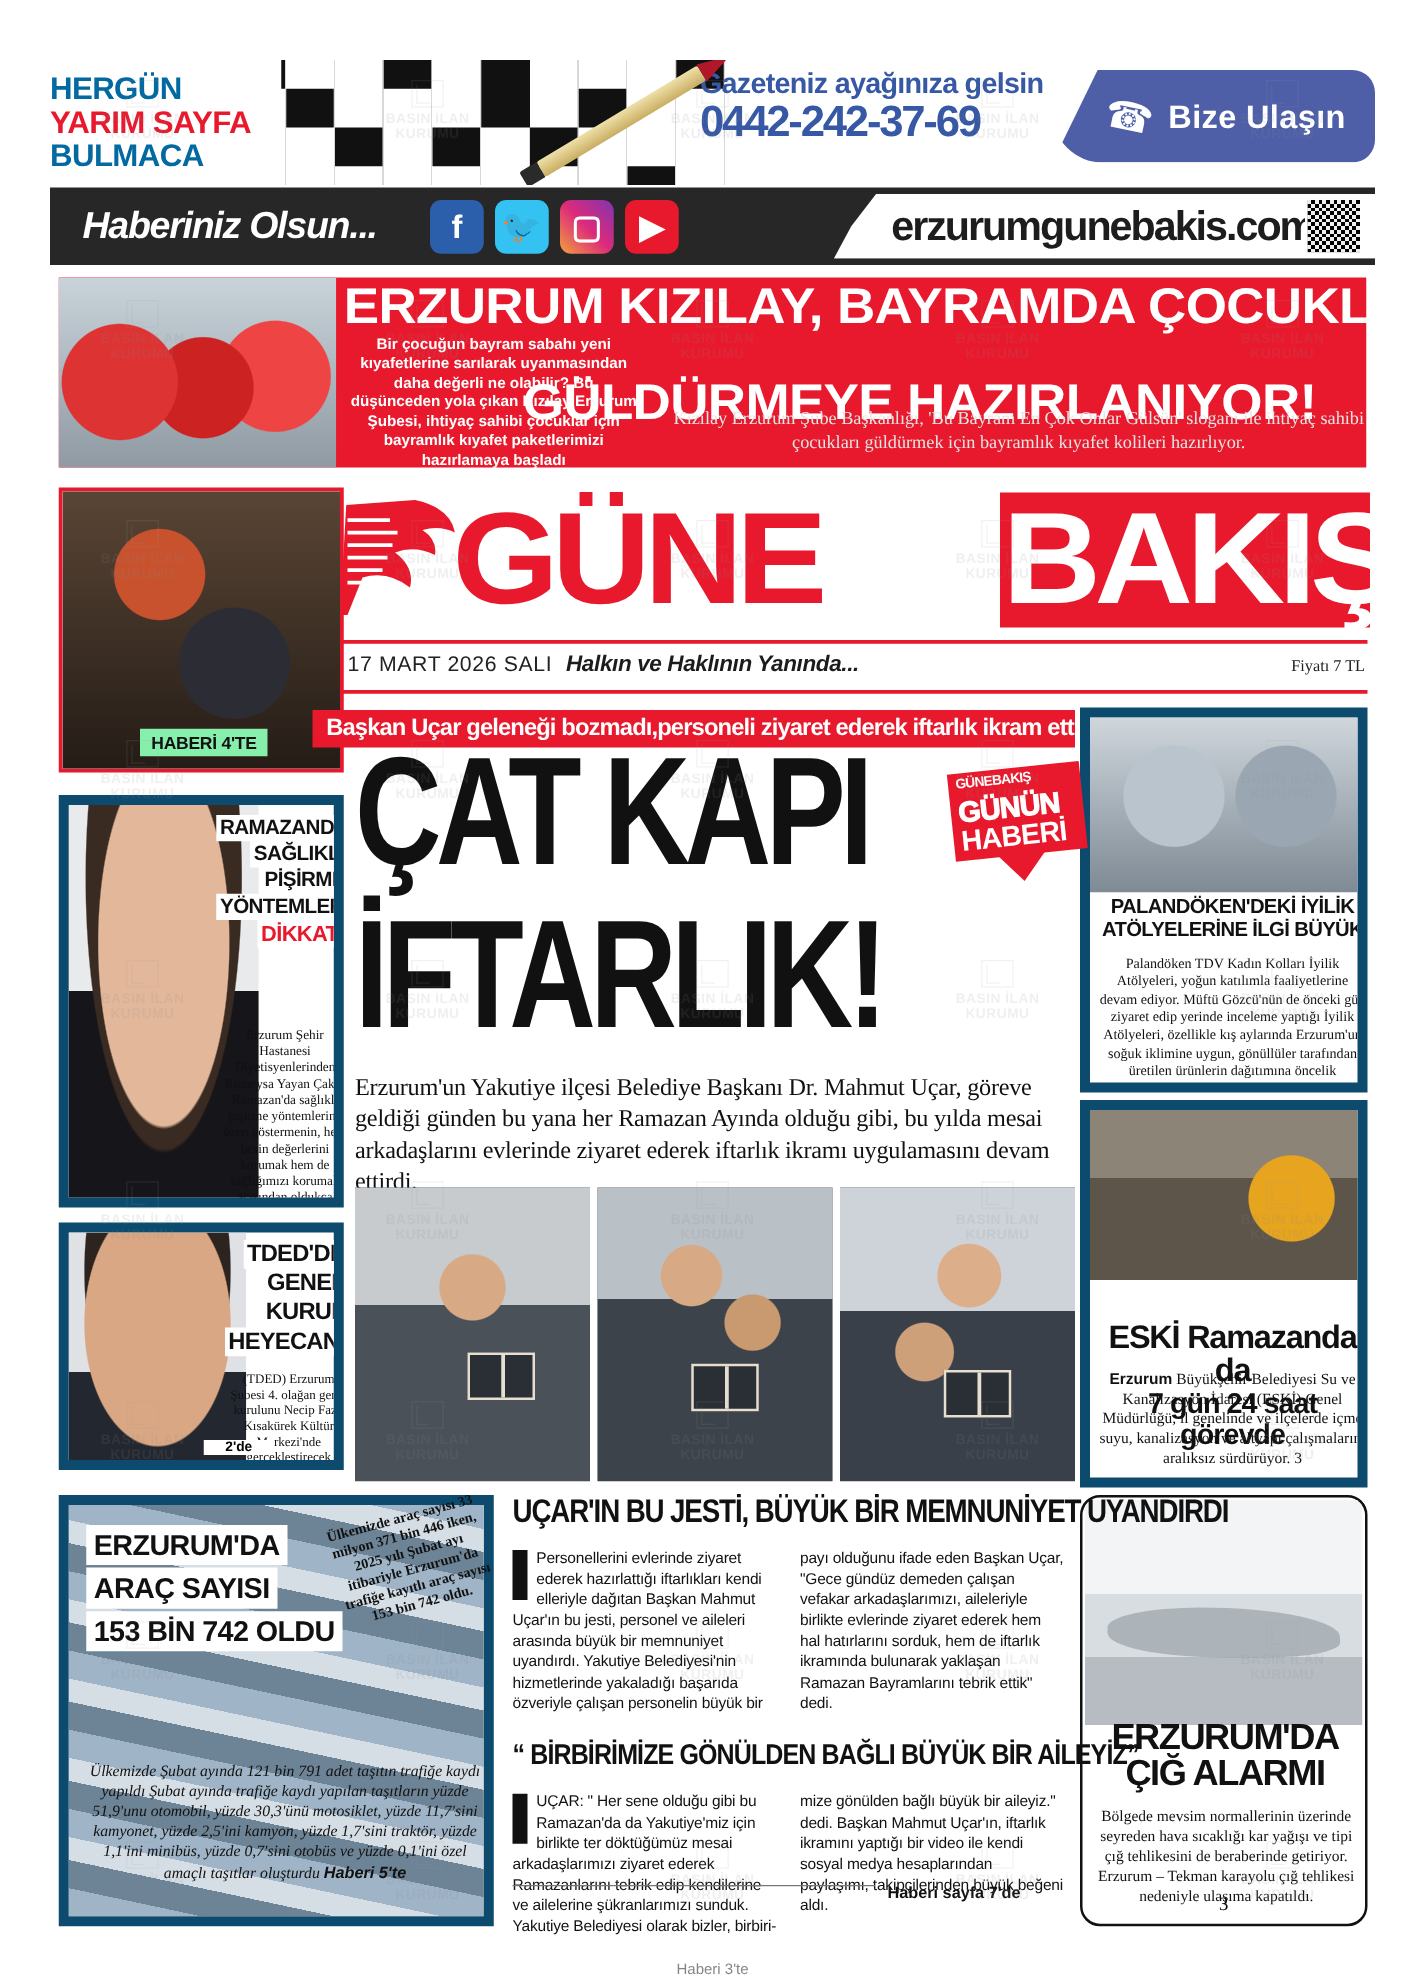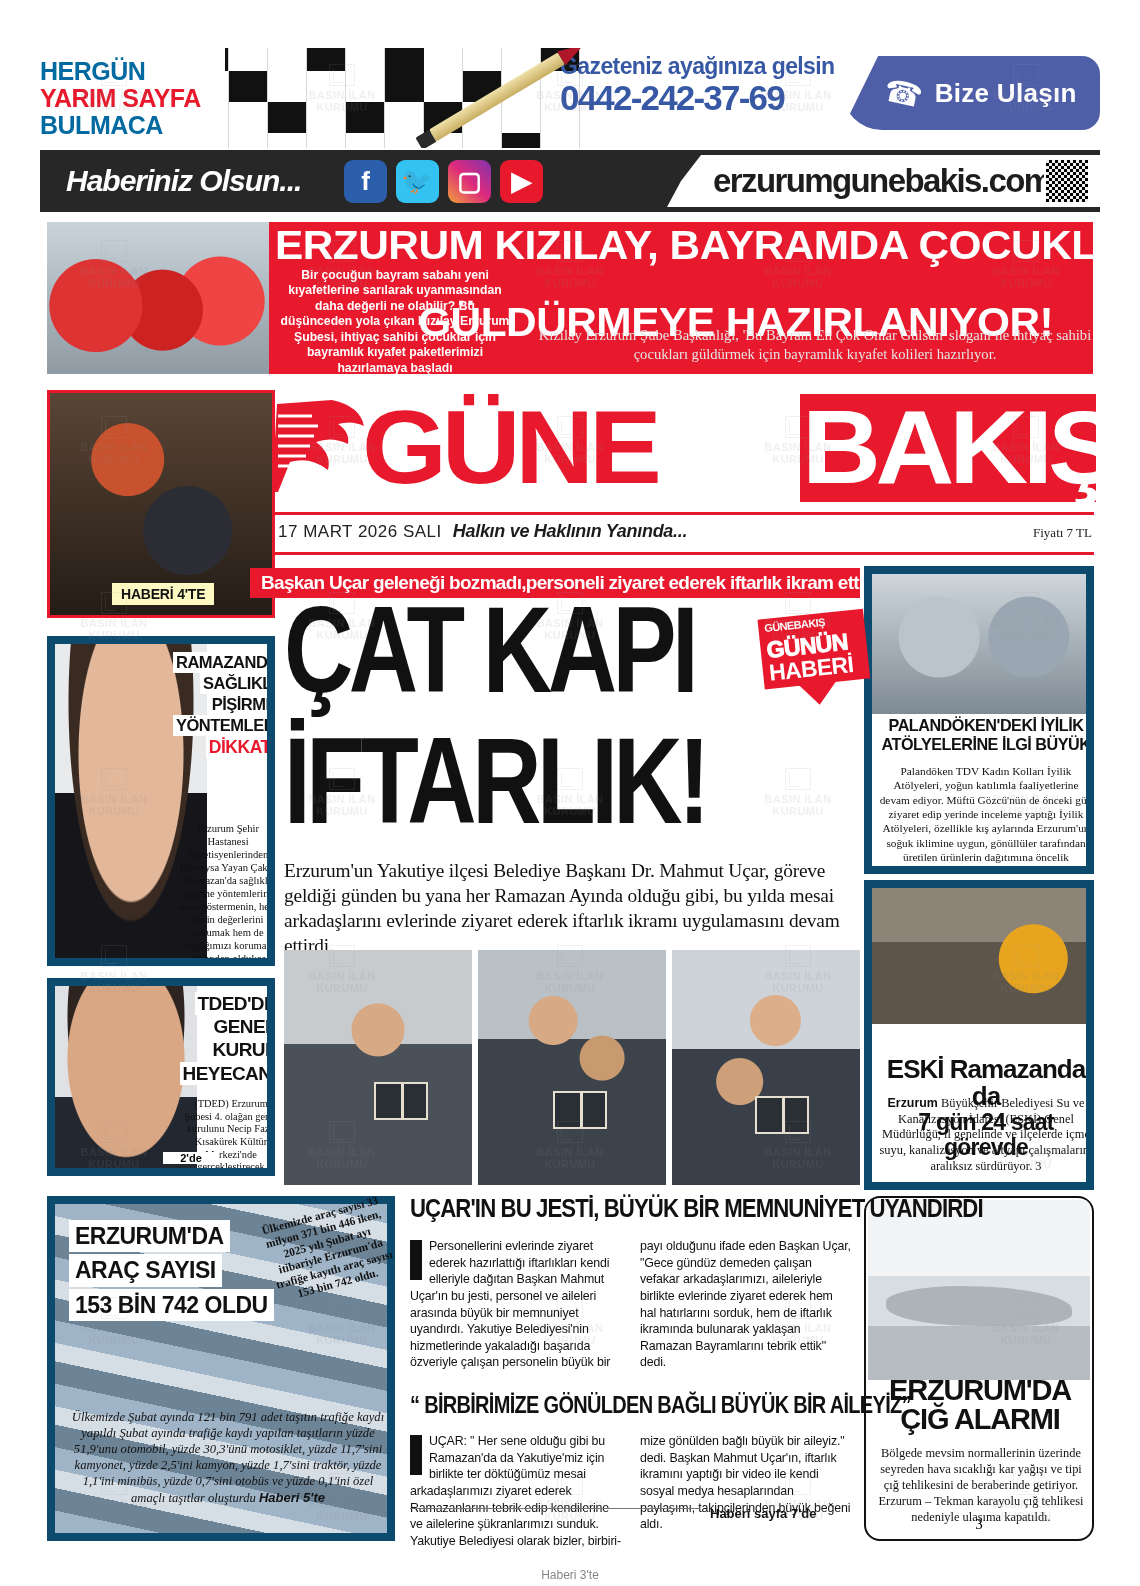--- a/index.html
+++ b/index.html
@@ -103,21 +103,21 @@
   .mh-date { position:absolute; left:278px; top:522px; font-size:17px; color:#222; letter-spacing:0.5px;
      font-family:"Liberation Sans", sans-serif;}
   .mh-slogan { position:absolute; left:0; right:0; top:521px; text-align:center; font-size:18px;
      font-style:italic; font-weight:600; color:#1c1c1c; letter-spacing:-0.3px; width:1140px;}
   .mh-price { position:absolute; right:48px; top:525px; font-size:13px; color:#222;
      font-family:"Liberation Serif", serif;}
 
   
   .leftphoto { position:absolute; left:47px; top:390px; width:228px; height:228px;
      border:3px solid #e8192c; overflow:hidden;}
-  .lp-cap { position:absolute; left:62px; bottom:10px; background:#fef9c3; padding:3px 9px;
+  .lp-cap { position:absolute; left:62px; bottom:10px; background:#86efac; padding:3px 9px;
      font-size:14px; font-weight:bold; letter-spacing:-0.2px; color:#111; z-index:6;}
 
   
   .leadband { position:absolute; left:250px; top:568px; width:610px; height:30px; background:#e8192c;
      display:flex; align-items:center; }
   .leadband span { color:#fff; font-weight:bold; font-size:19px; letter-spacing:-0.7px; padding-left:11px;
      white-space:nowrap; }
   .bighead { position:absolute; left:284px; top:600px; width:580px; }
   .bighead .l1, .bighead .l2 { font-size:96px; font-weight:bold; line-height:0.82; letter-spacing:-4.5px;
      color:#111; transform: scaleY(1.28); transform-origin: left top; }

